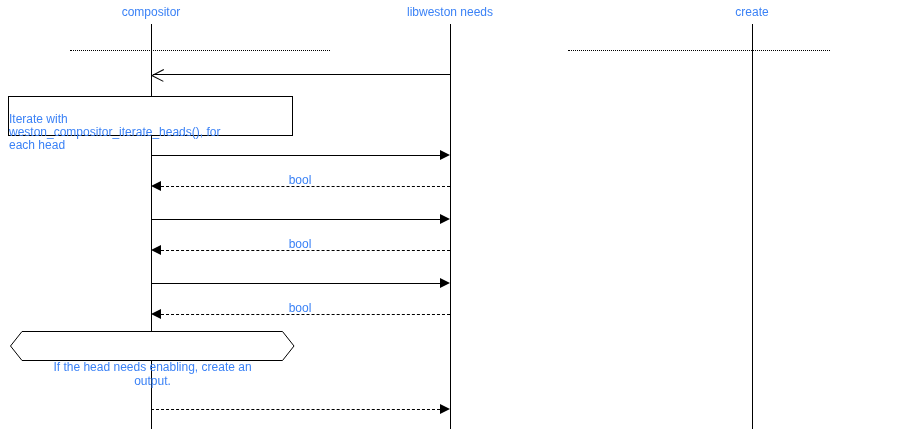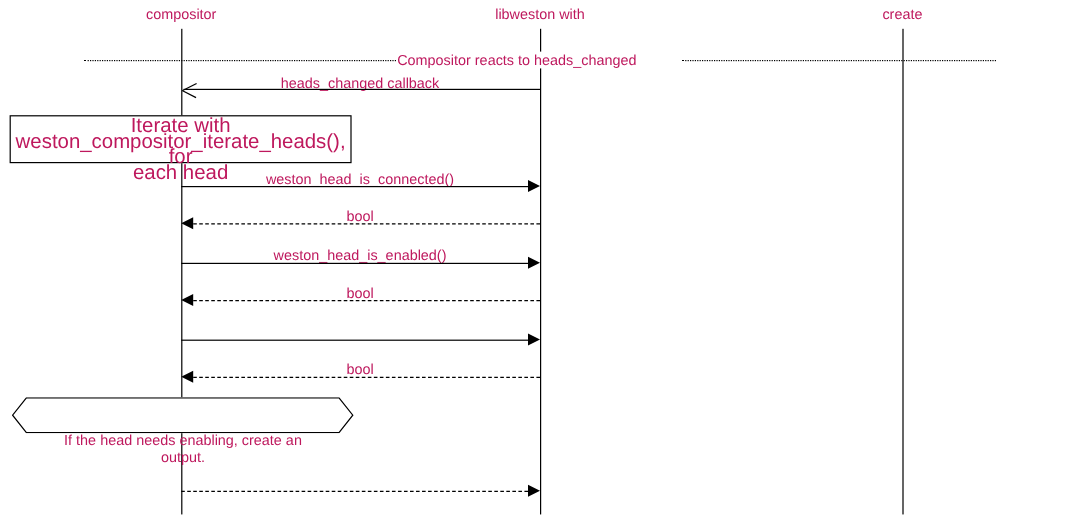--- a/index.html
+++ b/index.html
@@ -6,21 +6,21 @@
     margin: 0;
     padding: 0;
     background: #ffffff;
   }
   #diagram {
     position: relative;
     width: 900px;
     height: 429px;
     background: #ffffff;
     font-family: "Liberation Sans", sans-serif;
-    color: #be185d;
+    color: #3b82f6;
     overflow: hidden;
   }
   .lifeline-head {
     position: absolute;
     transform: translateX(-50%);
     font-size: 12px;
     line-height: 14px;
     white-space: nowrap;
     text-align: center;
     top: 5px;
@@ -89,24 +89,23 @@
     border-top: 1px solid #000000;
     left: 0;
   }
   .openhead span.up { top: 6px; transform-origin: 0 0; transform: rotate(-27deg); }
   .openhead span.dn { top: 6px; transform-origin: 0 0; transform: rotate(27deg); }
   .note-box {
     position: absolute;
     border: 1px solid #000000;
     background: #ffffff;
     box-sizing: border-box;
-    font-size: 17px;
+    font-size: 12px;
     line-height: 13px;
-    text-align: center;
-    padding-top: 1px;
+    padding-top: 16px;
     white-space: pre-line;
   }
   .hexagon {
     position: absolute;
     box-sizing: border-box;
     font-size: 12px;
     line-height: 14px;
     text-align: center;
     white-space: pre-line;
     background: #ffffff;
@@ -123,50 +122,46 @@
   }
 </style>
 </head>
 <body>
 
 <div id="diagram">
 
   <div class="lifeline-head" style="left:151px;">compositor</div>
   <div class="lifeline" style="left:151px;"></div>
 
-  <div class="lifeline-head" style="left:450px;">libweston with</div>
+  <div class="lifeline-head" style="left:450px;">libweston needs</div>
   <div class="lifeline" style="left:450px;"></div>
 
   <div class="lifeline-head" style="left:752px;">create</div>
   <div class="lifeline" style="left:752px;"></div>
 
   <div class="separator-line" style="left:70px; width:260px;"></div>
-  <div class="separator-label" style="left:330px;">Compositor reacts to heads_changed</div>
   <div class="separator-line" style="left:568px; width:262px;"></div>
 
-  <div class="msg-label" style="left:300px; top:62px;">heads_changed callback</div>
   <div class="msg-line solid" style="left:153px; top:74px; width:297px;"></div>
   <div class="openhead" style="left:152px; top:69px;">
     <span class="up"></span>
       <span class="dn"></span>
   </div>
 
   <div class="note-box" style="left:8px; top:96px; width:285px; height:40px;">Iterate with
 weston_compositor_iterate_heads(), for
 each head</div>
 
-  <div class="msg-label" style="left:300px; top:142px;">weston_head_is_connected()</div>
   <div class="msg-line solid" style="left:151px; top:155px; width:289px;"></div>
   <div class="arrowhead right" style="left:440px; top:150px;"></div>
 
   <div class="msg-label" style="left:300px; top:173px;">bool</div>
   <div class="msg-line dashed" style="left:161px; top:186px; width:289px;"></div>
   <div class="arrowhead left" style="left:151px; top:181px;"></div>
 
-  <div class="msg-label" style="left:300px; top:206px;">weston_head_is_enabled()</div>
   <div class="msg-line solid" style="left:151px; top:219px; width:289px;"></div>
   <div class="arrowhead right" style="left:440px; top:214px;"></div>
 
   <div class="msg-label" style="left:300px; top:237px;">bool</div>
   <div class="msg-line dashed" style="left:161px; top:250px; width:289px;"></div>
   <div class="arrowhead left" style="left:151px; top:245px;"></div>
 
   <div class="msg-line solid" style="left:151px; top:283px; width:289px;"></div>
   <div class="arrowhead right" style="left:440px; top:278px;"></div>
 

